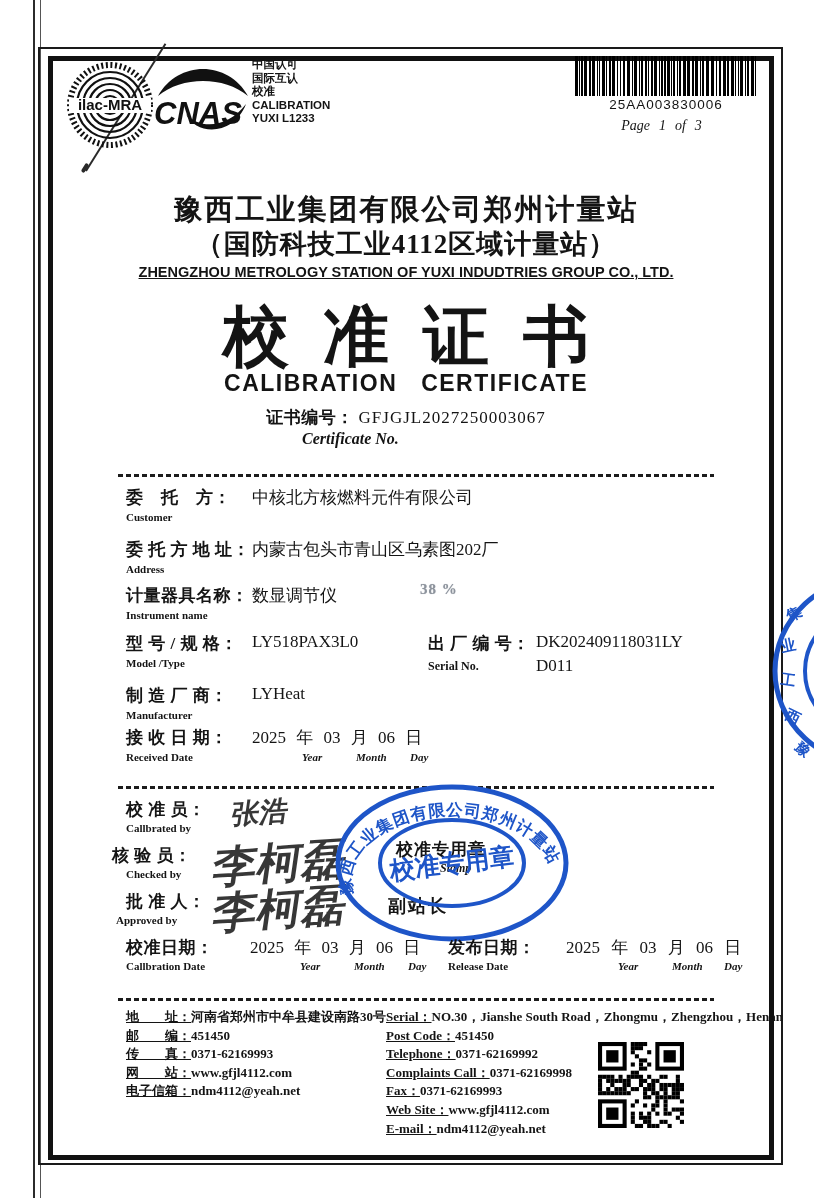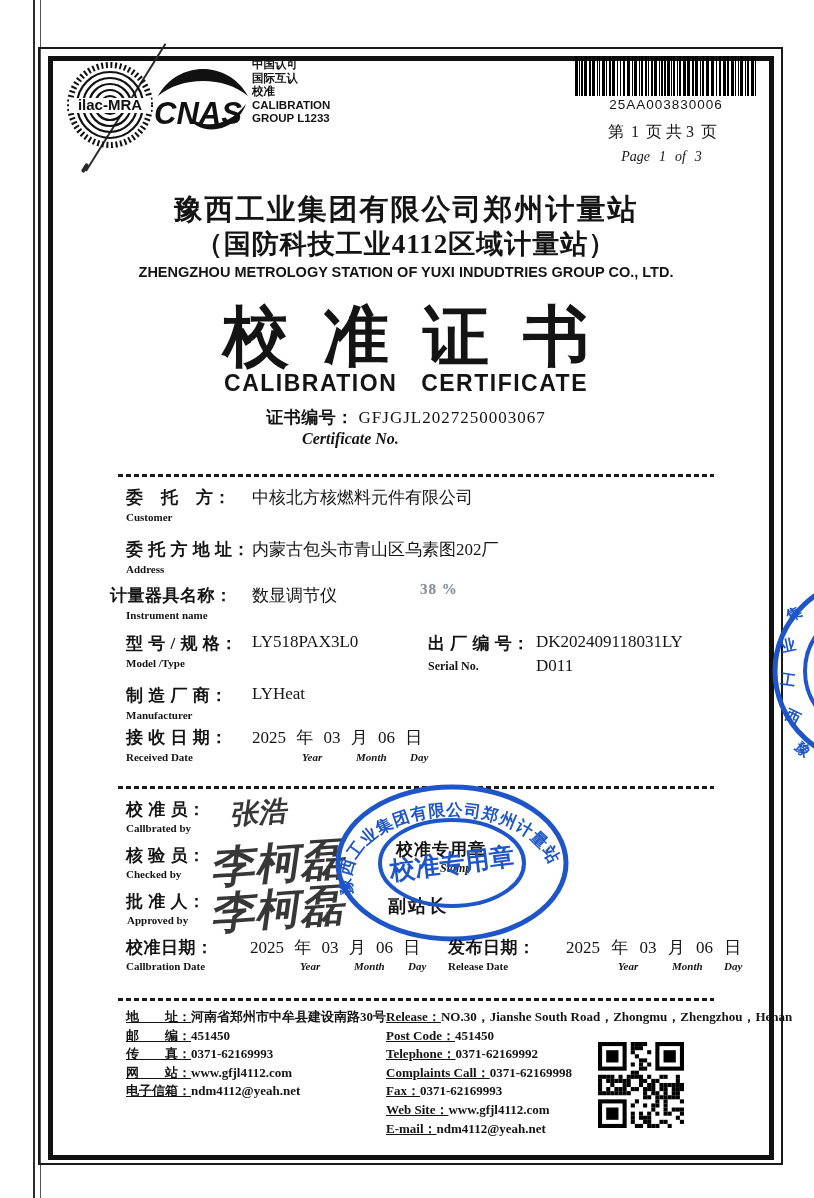--- a/index.html
+++ b/index.html
@@ -21,21 +21,21 @@
   .bars span{display:inline-block;height:100%;background:#000;flex:0 0 auto;}
   .bc-value{font-size:13.5px;letter-spacing:1px;margin-top:1px;font-family:"Liberation Sans","DejaVu Sans",sans-serif;}
   .pg-zh{margin-top:10px;font-size:16px;}
   .pg-zh b{font-weight:normal;margin:0 7px;}
   .pg-en{font-size:14px;font-style:italic;margin-top:6px;}
   .pg-en b{font-weight:normal;margin:0 9px;}
   
   .t-center{left:48px;width:716px;text-align:center;}
   .station-zh{top:190px;font-size:29px;font-weight:bold;letter-spacing:2px;}
   .station-sub{top:226px;font-size:27px;font-weight:bold;letter-spacing:1px;}
-  .station-en{top:264px;font-size:14.5px;font-weight:bold;font-family:"Liberation Sans","DejaVu Sans",sans-serif;}
+  .station-en{top:264px;font-size:14.5px;font-weight:bold;font-family:"Liberation Sans","DejaVu Sans",sans-serif;text-decoration:underline;}
   .cert-zh{top:292px;font-size:66px;font-weight:900;letter-spacing:34px;text-indent:34px;}
   .cert-en{top:370px;font-size:23px;font-weight:bold;letter-spacing:1.5px;word-spacing:16px;font-family:"Liberation Sans","DejaVu Sans",sans-serif;}
   .certno{top:406px;font-size:17px;letter-spacing:.5px;}
   .certno-en{left:302px;top:430px;font-size:16px;font-weight:bold;font-style:italic;}
   
   .divider{left:118px;width:596px;height:3px;
            background-image:repeating-linear-gradient(90deg,#1c1c1c 0 5px,rgba(0,0,0,0) 5px 8px);}
   
   .zh-label{font-size:17px;font-weight:bold;letter-spacing:.5px;}
   .en-sub{font-size:11px;font-weight:bold;}
@@ -79,21 +79,21 @@
     <path d="M6,28 C26,-8 76,-8 96,28 C72,8 30,8 6,28 Z" fill="#111"></path>
     <path d="M34,46 C48,62 76,60 94,36 C82,68 44,68 34,46 Z" fill="#111"></path>
     <text x="2" y="56" font-size="31" font-weight="bold" font-style="italic" font-family="Liberation Sans, DejaVu Sans, sans-serif" fill="#111">CNAS</text>
   </svg>
 
   <div class="abs accred-lines">
     <div>中国认可</div>
     <div>国际互认</div>
     <div>校准</div>
     <div>CALIBRATION</div>
-    <div>GROUP L1233</div>
+    <div>YUXI L1233</div>
   </div>
 
   <div class="abs barcode-block">
     <div class="bars" id="bars">
         <span style="width:3px;margin-right:1px"></span>
         <span style="width:1px;margin-right:1px"></span>
         <span style="width:2px;margin-right:1px"></span>
         <span style="width:3px;margin-right:2px"></span>
         <span style="width:2px;margin-right:1px"></span>
         <span style="width:3px;margin-right:2px"></span>
@@ -138,23 +138,20 @@
         <span style="width:3px;margin-right:1px"></span>
         <span style="width:1px;margin-right:2px"></span>
         <span style="width:1px;margin-right:1px"></span>
         <span style="width:3px;margin-right:2px"></span>
         <span style="width:1px;margin-right:1px"></span>
         <span style="width:2px;margin-right:2px"></span>
         <span style="width:3px;margin-right:1px"></span>
         <span style="width:1px;margin-right:1px"></span>
       </div>
     <div class="bc-value">25AA003830006</div>
-    <div class="pg-zh">
-      <span>第</span><b>1</b><span>页 共</span> <span>3</span><b>页</b>
-    </div>
     <div class="pg-en">
       <span>Page</span><b>1</b><span>of</span><b>3</b>
     </div>
   </div>
 
   <div class="abs t-center station-zh">豫西工业集团有限公司郑州计量站</div>
   <div class="abs t-center station-sub">（国防科技工业4112区域计量站）</div>
   <div class="abs t-center station-en">ZHENGZHOU METROLOGY STATION OF YUXI INDUDTRIES GROUP CO., LTD.</div>
 
   <div class="abs t-center cert-zh">校准证书</div>
@@ -168,21 +165,21 @@
   <div class="abs divider" style="top:474px"></div>
 
   <div class="abs zh-label" style="left:126px;top:486px">委　托　方：</div>
   <div class="abs en-sub" style="left:126px;top:511px">Customer</div>
   <div class="abs f-value" style="left:252px;top:486px">中核北方核燃料元件有限公司</div>
 
   <div class="abs zh-label" style="left:126px;top:538px">委 托 方 地 址：</div>
   <div class="abs en-sub" style="left:126px;top:563px">Address</div>
   <div class="abs f-value" style="left:252px;top:538px">内蒙古包头市青山区乌素图202厂</div>
 
-  <div class="abs zh-label" style="left:110px;top:584px">计量器具名称：</div>
+  <div class="abs zh-label" style="left:126px;top:584px">计量器具名称：</div>
   <div class="abs en-sub" style="left:126px;top:609px">Instrument name</div>
   <div class="abs f-value" style="left:252px;top:584px">数显调节仪</div>
   <div class="abs note" style="left:420px;top:581px">38 %</div>
 
   <div class="abs zh-label" style="left:126px;top:632px">型 号 / 规 格：</div>
   <div class="abs en-sub" style="left:126px;top:657px">Model /Type</div>
   <div class="abs f-value" style="left:252px;top:632px">LY518PAX3L0</div>
   <div class="abs zh-label" style="left:428px;top:632px">出 厂 编 号：</div>
   <div class="abs en-sub" style="left:428px;top:659px;font-size:12px">Serial No.</div>
   <div class="abs f-value" style="left:536px;top:632px">DK202409118031LY</div>
@@ -198,26 +195,26 @@
   <div class="abs dsub" style="left:302px;top:751px">Year</div>
   <div class="abs dsub" style="left:356px;top:751px">Month</div>
   <div class="abs dsub" style="left:410px;top:751px">Day</div>
 
   <div class="abs divider" style="top:786px"></div>
 
   <div class="abs zh-label" style="left:126px;top:798px">校 准 员：</div>
   <div class="abs en-sub" style="left:126px;top:822px">Callbrated by</div>
   <div class="abs sig" style="left:232px;top:794px;font-size:28px">张浩</div>
 
-  <div class="abs zh-label" style="left:126px;top:844px">核 验 员：</div>
+  <div class="abs zh-label" style="left:112px;top:844px">核 验 员：</div>
   <div class="abs en-sub" style="left:126px;top:868px">Checked by</div>
   <div class="abs sig" style="left:214px;top:834px;font-size:44px">李柯磊</div>
 
   <div class="abs zh-label" style="left:126px;top:890px">批 准 人：</div>
-  <div class="abs en-sub" style="left:127px;top:914px">Approved by</div>
+  <div class="abs en-sub" style="left:116px;top:914px">Approved by</div>
   <div class="abs sig" style="left:214px;top:880px;font-size:44px">李柯磊</div>
 
   <div class="abs stamp-print-zh" style="left:396px;top:838px">校准专用章</div>
   <div class="abs stamp-print-en" style="left:440px;top:861px">Stamp</div>
   <div class="abs deputy" style="left:388px;top:894px">副站长</div>
 
   <svg class="abs" style="left:330px;top:780px" width="244" height="166" viewBox="0 0 244 166">
     <ellipse cx="122" cy="83" rx="114" ry="76" fill="none" stroke="#1e55c8" stroke-width="5"></ellipse>
     <ellipse cx="122" cy="83" rx="72" ry="43" fill="none" stroke="#1e55c8" stroke-width="4"></ellipse>
     <path id="ringPath" d="M 24,116 A 101,65 0 1 1 220,116" fill="none"></path>
@@ -257,21 +254,21 @@
 
   <div class="abs" style="left:126px;top:1008px">
     <div class="frow"><span class="flabel">地　　址：</span><span class="fvalue">河南省郑州市中牟县建设南路30号</span></div>
     <div class="frow"><span class="flabel">邮　　编：</span><span class="fvalue">451450</span></div>
     <div class="frow"><span class="flabel">传　　真：</span><span class="fvalue">0371-62169993</span></div>
     <div class="frow"><span class="flabel">网　　站：</span><span class="fvalue">www.gfjl4112.com</span></div>
     <div class="frow"><span class="flabel">电子信箱：</span><span class="fvalue">ndm4112@yeah.net</span></div>
   </div>
 
   <div class="abs" style="left:386px;top:1008px">
-    <div class="frow"><span class="flabel">Release：</span><span class="fvalue">NO.30，Jianshe South Road，Zhongmu，Zhengzhou，Henan</span></div>
+    <div class="frow"><span class="flabel">Serial：</span><span class="fvalue">NO.30，Jianshe South Road，Zhongmu，Zhengzhou，Henan</span></div>
     <div class="frow"><span class="flabel">Post Code：</span><span class="fvalue">451450</span></div>
     <div class="frow"><span class="flabel">Telephone：</span><span class="fvalue">0371-62169992</span></div>
     <div class="frow"><span class="flabel">Complaints Call：</span><span class="fvalue">0371-62169998</span></div>
     <div class="frow"><span class="flabel">Fax：</span><span class="fvalue">0371-62169993</span></div>
     <div class="frow"><span class="flabel">Web Site：</span><span class="fvalue">www.gfjl4112.com</span></div>
     <div class="frow"><span class="flabel">E-mail：</span><span class="fvalue">ndm4112@yeah.net</span></div>
   </div>
 
   <svg class="abs" id="qr" style="left:598px;top:1042px" width="86" height="86" viewBox="0 0 84 84">
       <rect x="0" y="32" width="4" height="4" fill="#000"></rect>

